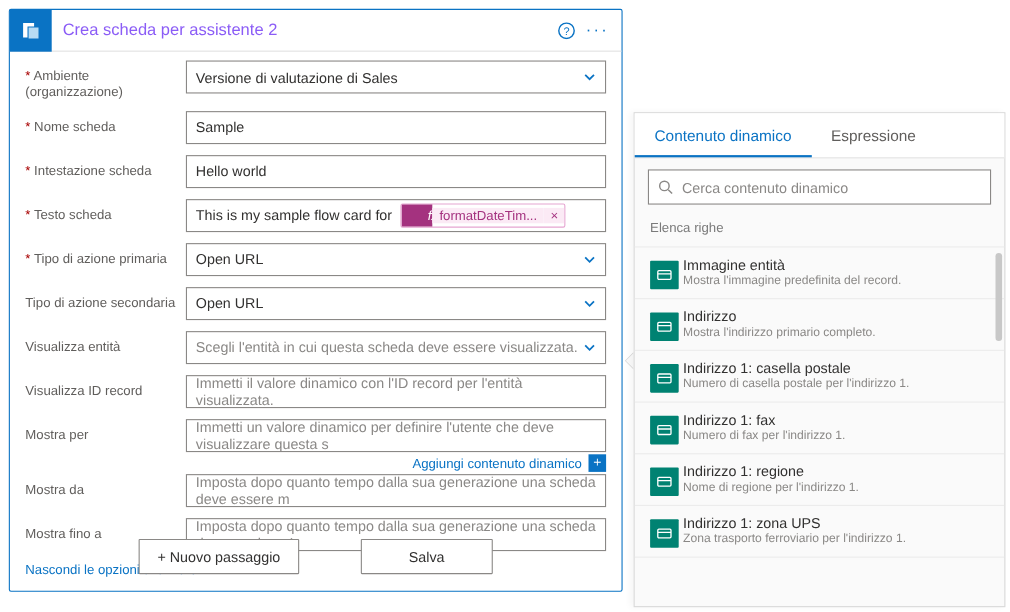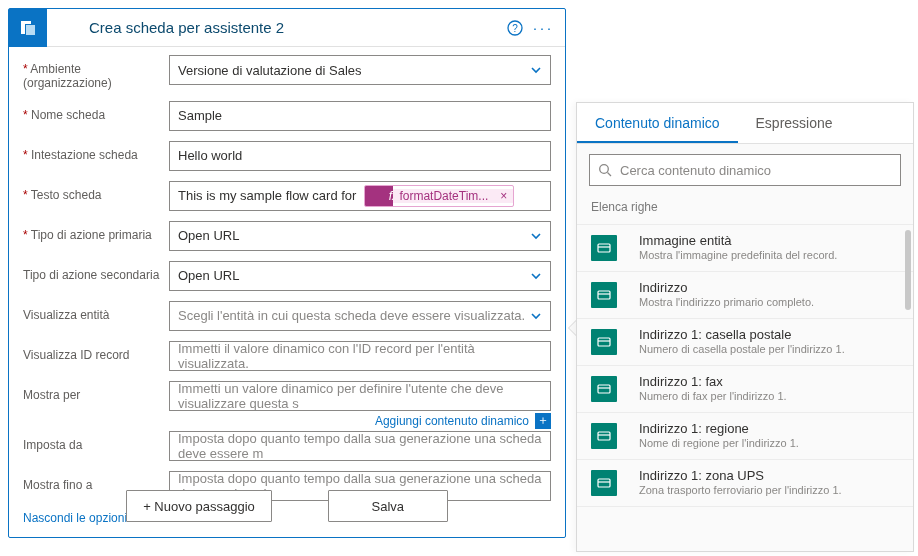--- a/index.html
+++ b/index.html
@@ -32,22 +32,21 @@
   .card-header .icon-tile {
     width: 38px;
     height: 38px;
     background: #0a73c4;
     display:flex;align-items:center;justify-content:center;
     margin-right: 10px;
   }
   .card-header .title {
     flex: 1;
     font-size: 15px;
-    color: #0c4a6e;
-    margin-left: 32px;
+    color: #8b5cf6;
   }
   .card-header .hic {
     width: 28px;
     height: 28px;
     display:flex;align-items:center;justify-content:center;
     color: #0a73c4;
     cursor: pointer;
     font-size: 15px;
   }
   .card-body {
@@ -157,21 +156,21 @@
   .search{
     margin:10px 12px;height:32px;border:1px solid #8a8886;background:#fff;
     display:flex;align-items:center;padding:0 8px;gap:8px;
   }
   .search .sicon{color:#8a8886;flex-shrink:0;display:flex;}
   .search input{border:none;outline:none;flex:1;font-size:13px;color:#323130;background:transparent;}
   .search input::placeholder{color:#8a8886;}
   .section-label{font-size:12px;color:#7a7a7a;padding:4px 14px 10px;}
   .list{flex:1;overflow-y:auto;border-top:1px solid #ececec;}
   .item{
-    display:flex;align-items:flex-start;padding:8px 14px;gap:22px;
+    display:flex;align-items:flex-end;padding:8px 14px;gap:4px;
     border-bottom:1px solid #ececec;cursor:pointer;
   }
   .item .it-ico{
     width:26px;height:26px;background:#008272;color:#fff;
     display:flex;align-items:center;justify-content:center;flex-shrink:0;
     border-radius:1px;margin-top:2px;
   }
   .item .it-txt{display:flex;flex-direction:column;line-height:1.25;}
   .item .it-title{font-size:13px;color:#323130;}
   .item .it-desc{font-size:11px;color:#8a8886;}
@@ -309,21 +308,21 @@
             <span>Immetti un valore dinamico per definire l'utente che deve visualizzare questa s</span>
           </div>
         <div class="add-dyn">
           <span>Aggiungi contenuto dinamico</span>
           <span class="plus-tile">＋</span>
         </div>
       </div>
     </div>
 
     <div class="row">
-      <div class="label">Imposta da</div>
+      <div class="label">Mostra da</div>
       <div class="field">
           <div class="input placeholder">
             <span>Imposta dopo quanto tempo dalla sua generazione una scheda deve essere m</span>
           </div>
         </div>
     </div>
 
     <div class="row">
       <div class="label">Mostra fino a</div>
       <div class="field">

